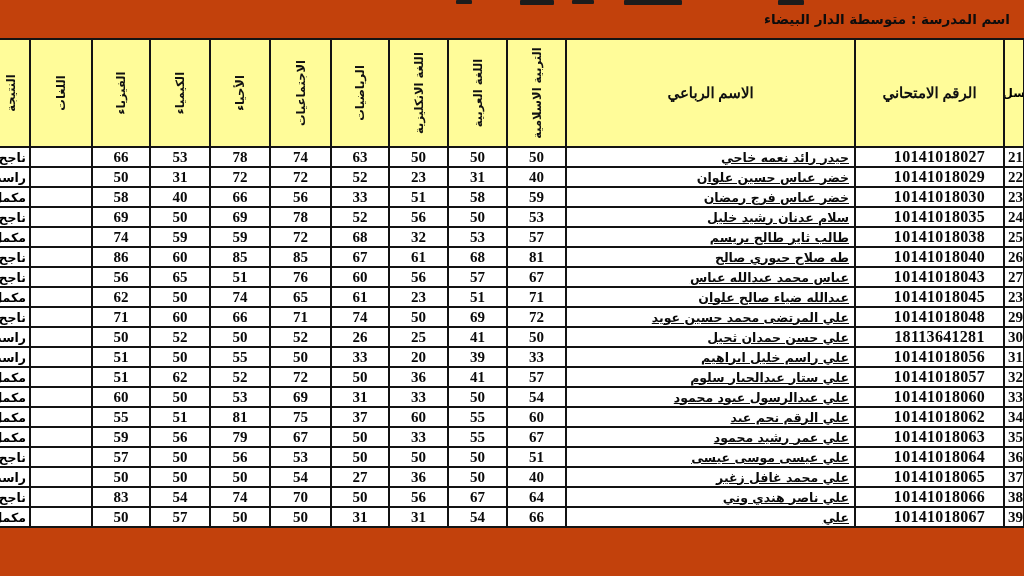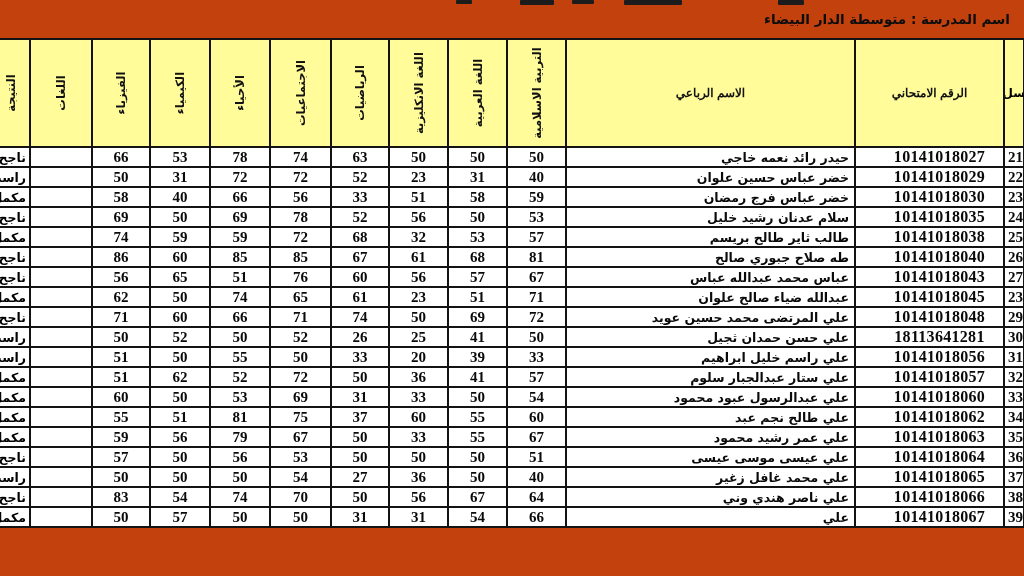--- a/index.html
+++ b/index.html
@@ -33,22 +33,22 @@
   .vtext{
     position:absolute;left:50%;top:50%;
     transform:translate(-50%,-50%) rotate(-90deg);
     white-space:nowrap;direction:rtl;
     font-family:"DejaVu Sans",sans-serif;font-weight:bold;
     font-size:11.5px;color:#111;
   }
   th.h-result .vtext{left:38%;}
 
   .h-name,.h-exam{
-    font-family:Liberation Sans, sans-serif;font-weight:bold;
-    font-size:12px;color:#111;text-align:center;direction:rtl;
+    font-family:Liberation Serif, serif;font-weight:bold;
+    font-size:15px;color:#111;text-align:center;direction:rtl;
   }
   th.h-serial{overflow:hidden;}
   th.h-serial .clip-word{
     position:absolute;top:50%;left:2px;transform:translateY(-50%);
     width:40px;text-align:right;direction:rtl;white-space:nowrap;
     font-family:"DejaVu Sans",sans-serif;font-weight:bold;font-size:12px;
   }
 
   td.c-result{border-left:none;}
   td.c-result span{
@@ -58,21 +58,21 @@
   }
   th.h-result{border-left:none;}
 
   td.c-grade{
     text-align:center;font-weight:bold;font-size:15px;color:#0a0a0a;
     font-family:"Liberation Serif",serif;
   }
   td.c-lang{background:#fff;}
   td.c-name{
     direction:rtl;text-align:right;padding-right:5px;white-space:nowrap;
-    font-family:"DejaVu Sans",sans-serif;font-weight:bold;font-size:12.5px;color:#0a0a0a;
+    font-family:"DejaVu Sans",sans-serif;font-weight:bold;font-size:12.5px;color:#0a0a0a;text-decoration:underline;
   }
   td.c-exam{
     text-align:center;font-weight:bold;font-size:16px;color:#0a0a0a;
     font-family:"Liberation Serif",serif;letter-spacing:.3px;padding-left:20px;
   }
   td.c-serial{
     text-align:right;padding-left:2px;font-weight:bold;font-size:15px;
     font-family:"Liberation Serif",serif;color:#0a0a0a;
   }
 </style>
@@ -372,21 +372,21 @@
           </td>
     <td class="c-lang"></td>
     <td class="c-grade">55</td>
     <td class="c-grade">51</td>
     <td class="c-grade">81</td>
     <td class="c-grade">75</td>
     <td class="c-grade">37</td>
     <td class="c-grade">60</td>
     <td class="c-grade">55</td>
     <td class="c-grade">60</td>
-    <td class="c-name">علي طالح نجم عبد</td>
+    <td class="c-name">علي الرقم نجم عبد</td>
     <td class="c-exam">10141018062</td>
     <td class="c-serial">34</td>
   </tr>
         <tr>
     <td class="c-result">
             <span>مكمل</span>
           </td>
     <td class="c-lang"></td>
     <td class="c-grade">59</td>
     <td class="c-grade">56</td>

